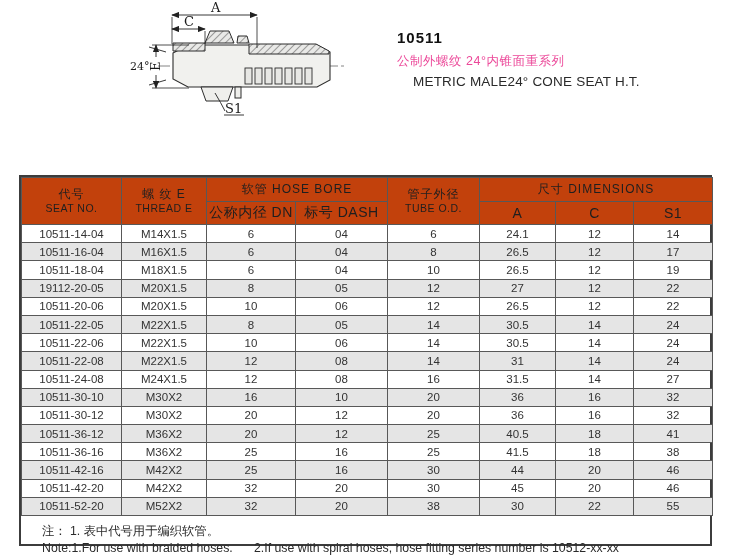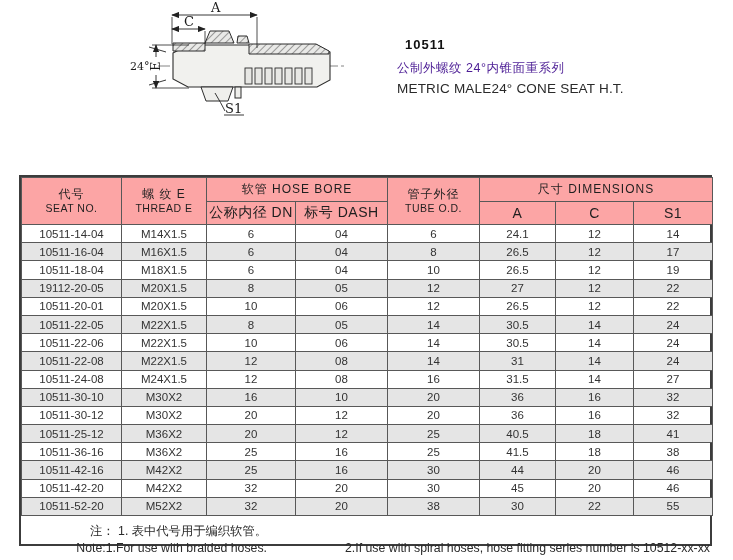--- a/index.html
+++ b/index.html
@@ -7,40 +7,40 @@
         font-family:"Liberation Sans",sans-serif;color:#1f1f1f;}
 
   
   .drawing{position:absolute;left:112px;top:0;width:256px;height:148px;}
   .drawing svg{display:block;width:100%;height:100%;}
   .dim-label{font-family:"DejaVu Serif",serif;font-size:13px;fill:#1a1a1a;}
   .angle-label{font-family:"DejaVu Serif",serif;font-size:11px;fill:#1a1a1a;}
 
   
   .title-block{position:absolute;left:397px;top:29px;}
-  .product-code{font-size:13px;font-weight:bold;letter-spacing:1px;margin:8px;color:#111;}
-  .title-zh{font-size:12.5px;margin:7px 0 0 0;color:#4c1d95;letter-spacing:0.5px;}
-  .title-en{font-size:13.5px;margin:4px 0 0 0;color:#2a2a2a;letter-spacing:0.2px;}
+  .product-code{font-size:15px;font-weight:bold;letter-spacing:1px;margin:0;color:#111;}
+  .title-zh{font-size:12.5px;margin:7px 0 0 0;color:#ec4899;letter-spacing:0.5px;}
+  .title-en{font-size:13.5px;margin:4px 0 0 16px;color:#2a2a2a;letter-spacing:0.2px;}
 
   
   .frame{position:absolute;left:19px;top:175px;width:693px;height:371px;
          border:2px solid #3c3c3c;box-sizing:border-box;background:#fff;}
   table{border-collapse:collapse;table-layout:fixed;width:100%;}
   th,td{border:1px solid #585858;text-align:center;padding:0;overflow:hidden;white-space:nowrap;}
-  thead th{font-weight:normal;background:#fca5a5;}
+  thead th{font-weight:normal;background:#c2410c;}
   .hdr-zh{font-size:12px;line-height:1.25;letter-spacing:1px;}
   .hdr-en{font-size:10.5px;line-height:1.3;letter-spacing:0.5px;}
   .row-group{height:24px;font-size:12px;letter-spacing:1px;}
   .row-sub{height:23px;}
   .row-sub th{font-size:14px;letter-spacing:0.5px;margin-top:46px;}
   tbody td{height:17.2px;font-size:11.5px;color:#333;}
   tbody tr.alt td{background:#e5e5e5;}
 
   
-  .notes{padding:7px 0 0 34px;font-size:12.3px;color:#2a2a2a;text-align:right;}
+  .notes{padding:7px 0 0 21px;font-size:12.3px;color:#2a2a2a;}
   .note-line{display:flex;line-height:1.4;}
   .note-col1{width:212px;}
   .note-col2{flex:1;}
 </style>
 </head>
 <body>
 
 <div class="page">
 
   <div class="drawing">
@@ -184,21 +184,21 @@
             <td>19112-20-05</td>
             <td>M20X1.5</td>
             <td>8</td>
             <td>05</td>
             <td>12</td>
             <td>27</td>
             <td>12</td>
             <td>22</td>
           </tr>
           <tr>
-            <td>10511-20-01</td>
+            <td>10511-20-06</td>
             <td>M20X1.5</td>
             <td>10</td>
             <td>06</td>
             <td>12</td>
             <td>26.5</td>
             <td>12</td>
             <td>22</td>
           </tr>
           <tr class="alt">
             <td>10511-22-05</td>
@@ -254,21 +254,21 @@
             <td>10511-30-12</td>
             <td>M30X2</td>
             <td>20</td>
             <td>12</td>
             <td>20</td>
             <td>36</td>
             <td>16</td>
             <td>32</td>
           </tr>
           <tr class="alt">
-            <td>10511-25-12</td>
+            <td>10511-36-12</td>
             <td>M36X2</td>
             <td>20</td>
             <td>12</td>
             <td>25</td>
             <td>40.5</td>
             <td>18</td>
             <td>41</td>
           </tr>
           <tr>
             <td>10511-36-16</td>

